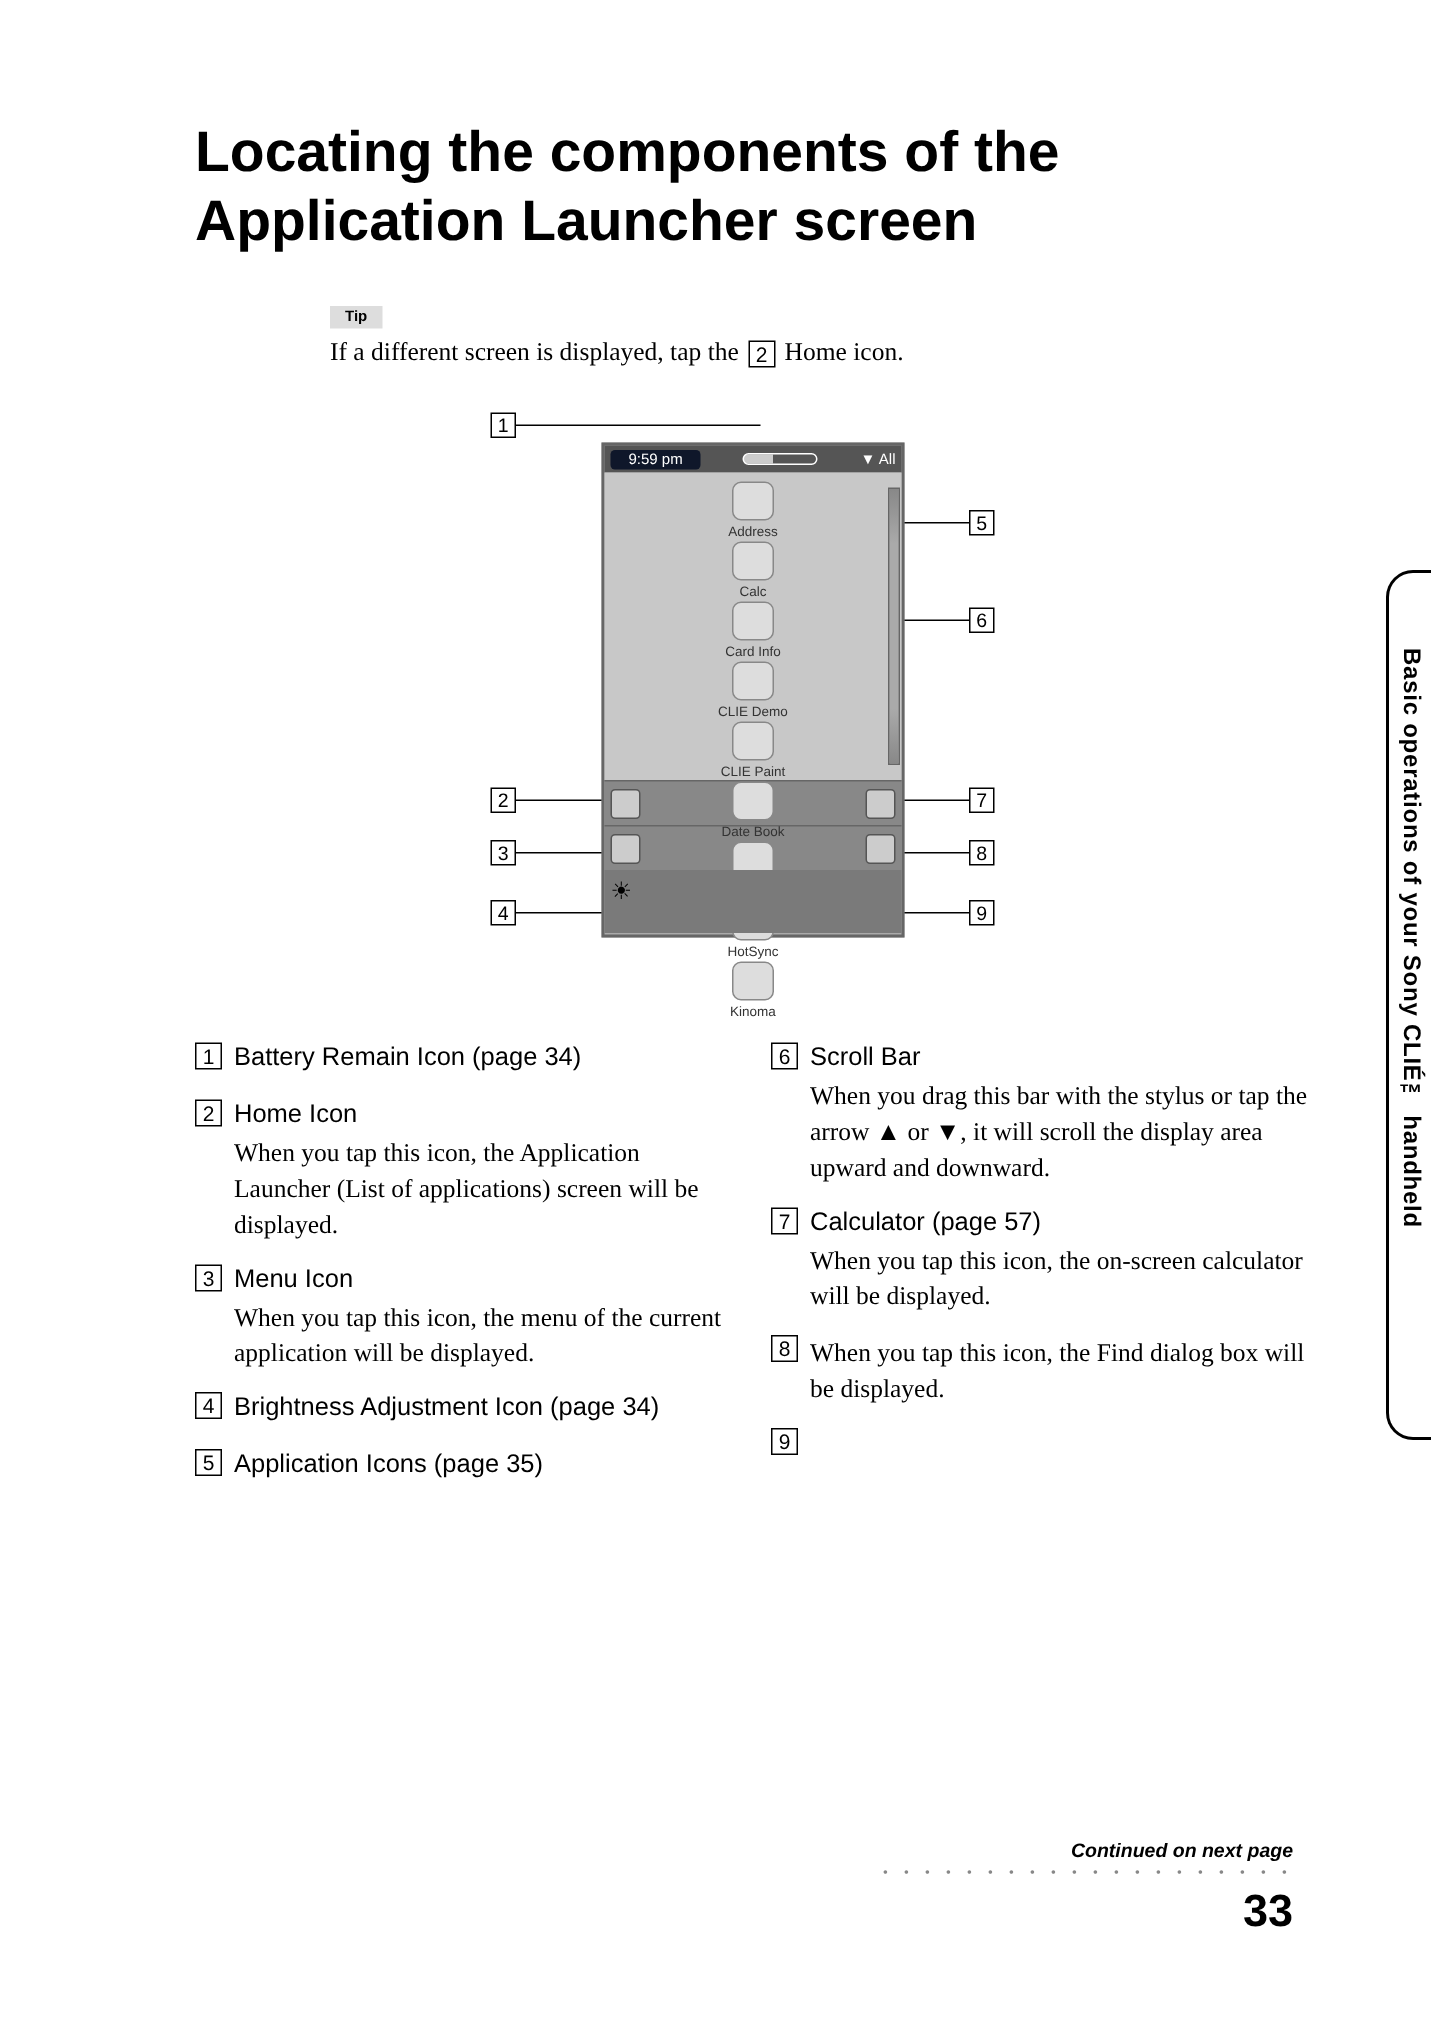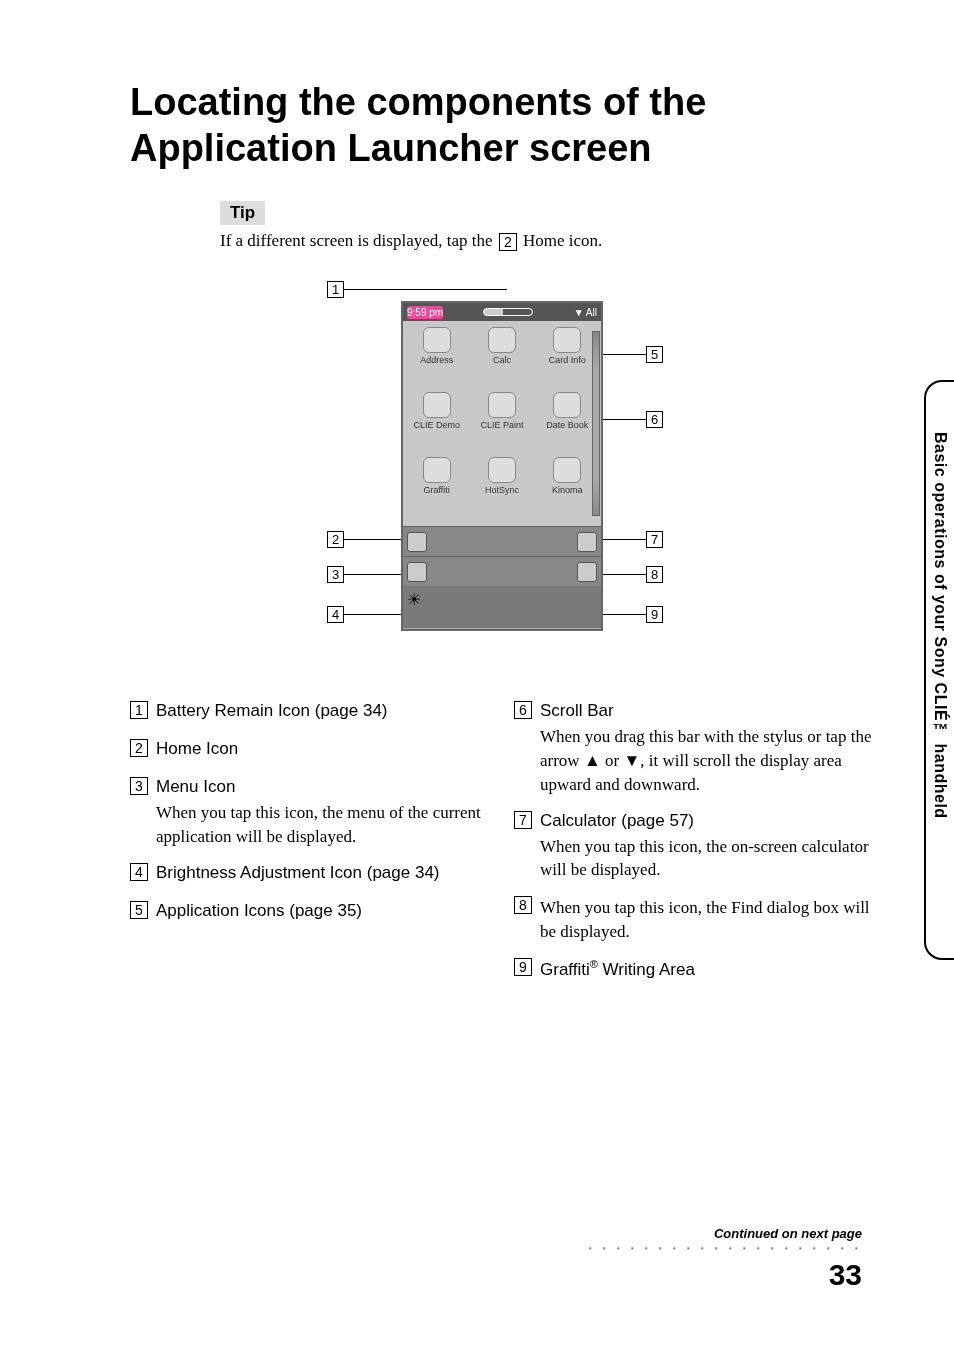--- a/index.html
+++ b/index.html
@@ -25,21 +25,21 @@
     }
     .tip-section {
       margin-left: 90px;
       margin-bottom: 25px;
     }
     .tip-label {
       display: inline-block;
       background: #ddd;
       font-family: Arial, Helvetica, sans-serif;
       font-weight: bold;
-      font-size: 17px;
+      font-size: 10px;
       padding: 2px 10px;
       margin-bottom: 6px;
     }
     .tip-text {
       font-size: 17px;
     }
     .boxed-num-inline {
       display: inline-block;
       border: 1.5px solid #000;
       font-family: Arial, sans-serif;
@@ -80,44 +80,44 @@
     .status-bar {
       background: #555;
       height: 18px;
       display: flex;
       justify-content: space-between;
       align-items: center;
       padding: 0 4px;
       color: #fff;
     }
     .status-time {
-      background: #ec4899;
+      background: #0f172a;
       color: #fff;
       font-size: 10px;
-      padding: 1px 0;
+      padding: 1px 12px;
       border-radius: 3px;
       font-family: Arial, sans-serif;
     }
     .battery-bar {
       width: 50px;
       height: 8px;
       border: 1px solid #fff;
       border-radius: 4px;
       background: linear-gradient(to right, #ccc 40%, #555 40%);
     }
     .status-all {
       font-size: 10px;
       font-family: Arial, sans-serif;
     }
     .app-grid {
       height: 205px;
       background: #c8c8c8;
       padding: 6px 2px;
       display: grid;
-      grid-template-columns: repeat(3, 1fr);
+      grid-template-columns: repeat(1, 1fr);
       grid-template-rows: repeat(3, 1fr);
       gap: 2px;
       position: relative;
     }
     .app-grid::after {
       content: '';
       position: absolute;
       right: 1px;
       top: 10px;
       bottom: 10px;
@@ -352,20 +352,21 @@
         <div class="item">
           <div class="item-num"><span class="callout-num">1</span></div>
           <div class="item-content">
             <div class="item-title">Battery Remain Icon (page 34)</div>
           </div>
         </div>
         <div class="item">
           <div class="item-num"><span class="callout-num">2</span></div>
           <div class="item-content">
             <div class="item-title">Home Icon</div>
+            <div class="item-body">When you tap this icon, the Application Launcher (List of applications) screen will be displayed.</div>
           </div>
         </div>
         <div class="item">
           <div class="item-num"><span class="callout-num">3</span></div>
           <div class="item-content">
             <div class="item-title">Menu Icon</div>
             <div class="item-body">When you tap this icon, the menu of the current application will be displayed.</div>
           </div>
         </div>
         <div class="item">
@@ -398,21 +399,20 @@
         </div>
         <div class="item">
           <div class="item-num"><span class="callout-num">8</span></div>
           <div class="item-content">
             <div class="item-body">When you tap this icon, the Find dialog box will be displayed.</div>
           </div>
         </div>
         <div class="item">
           <div class="item-num"><span class="callout-num">9</span></div>
           <div class="item-content">
-            <div class="item-title">Graffiti<span class="sup">®</span> Writing Area</div>
           </div>
         </div>
       </div>
   </div>
 
   <div class="side-tab">
     <div class="side-text">Basic operations of your Sony CLIÉ™ handheld</div>
   </div>
 
   <div class="footer">

